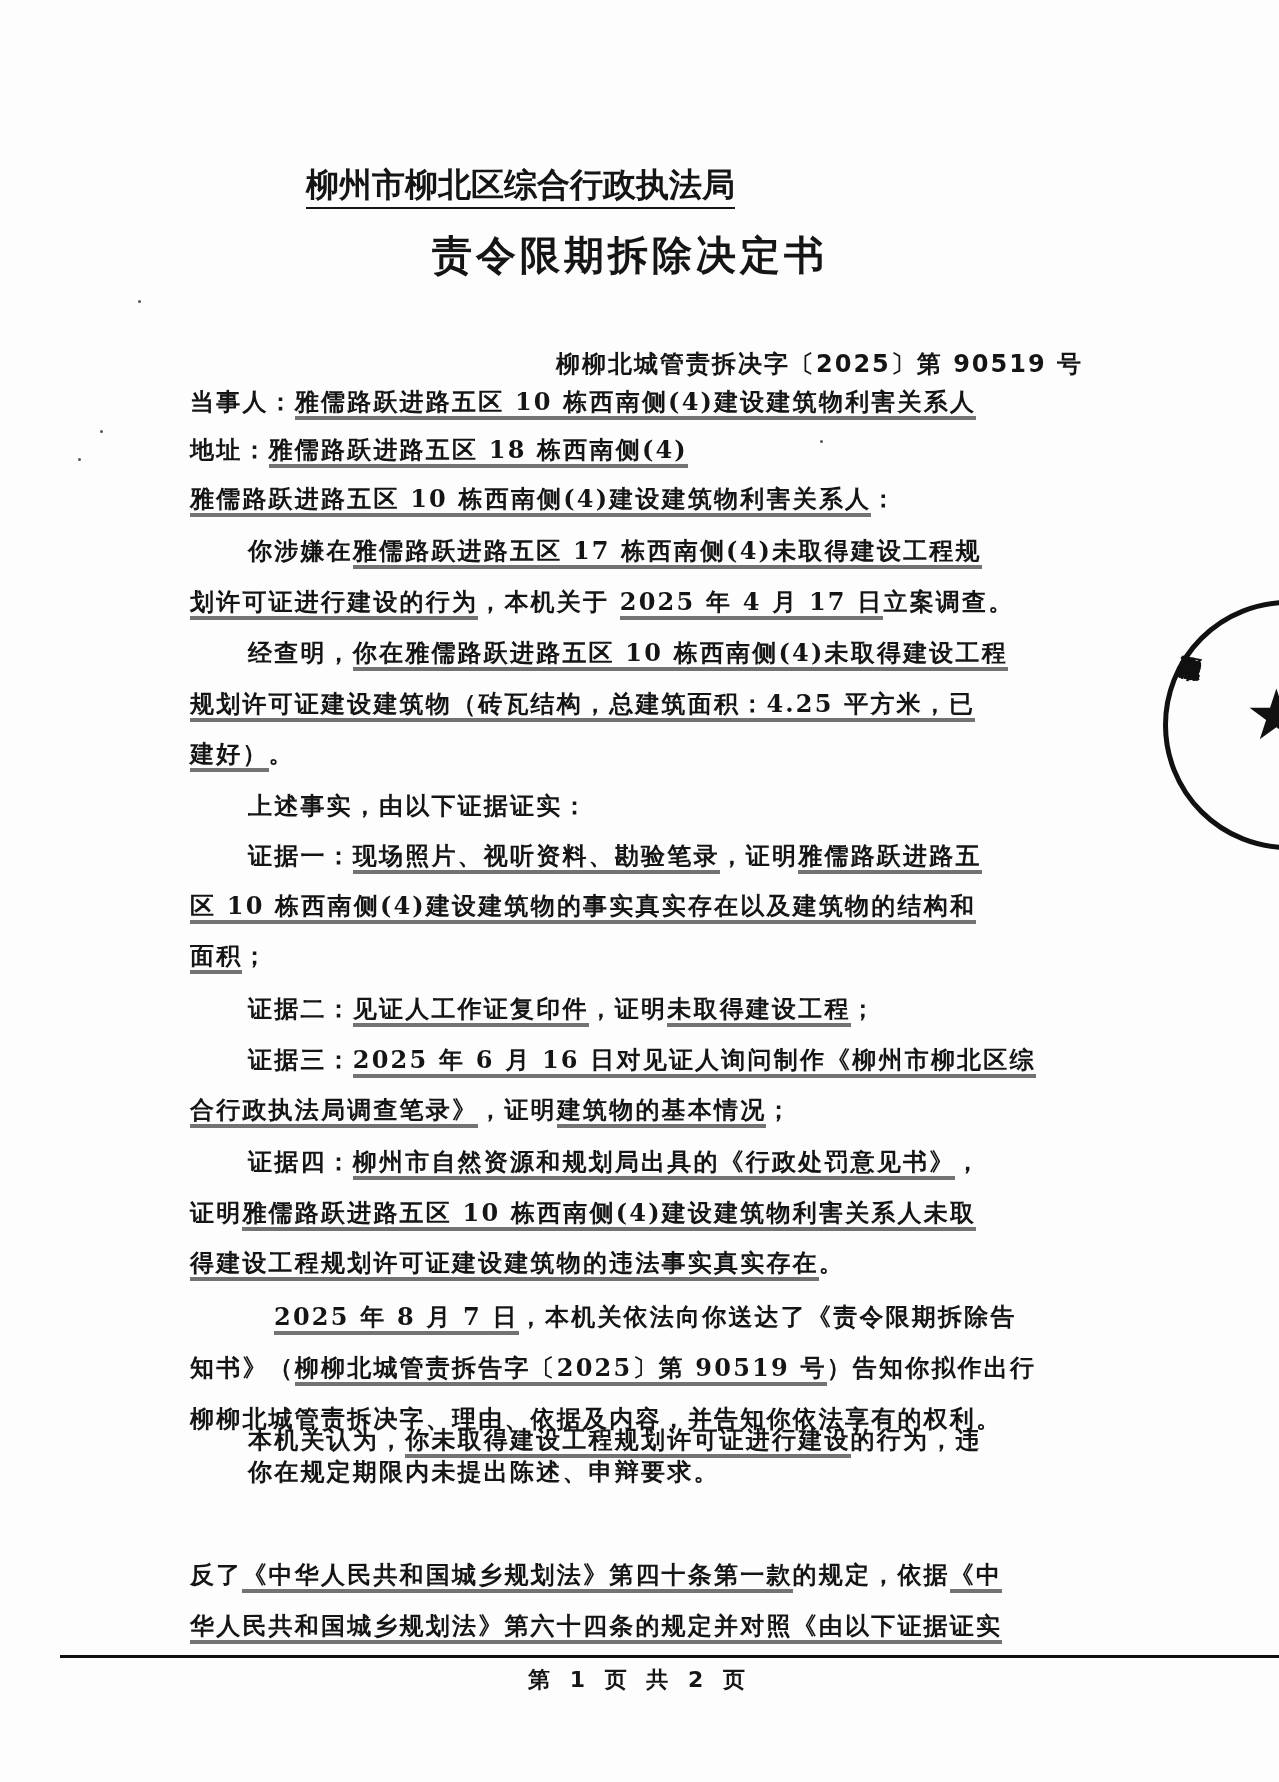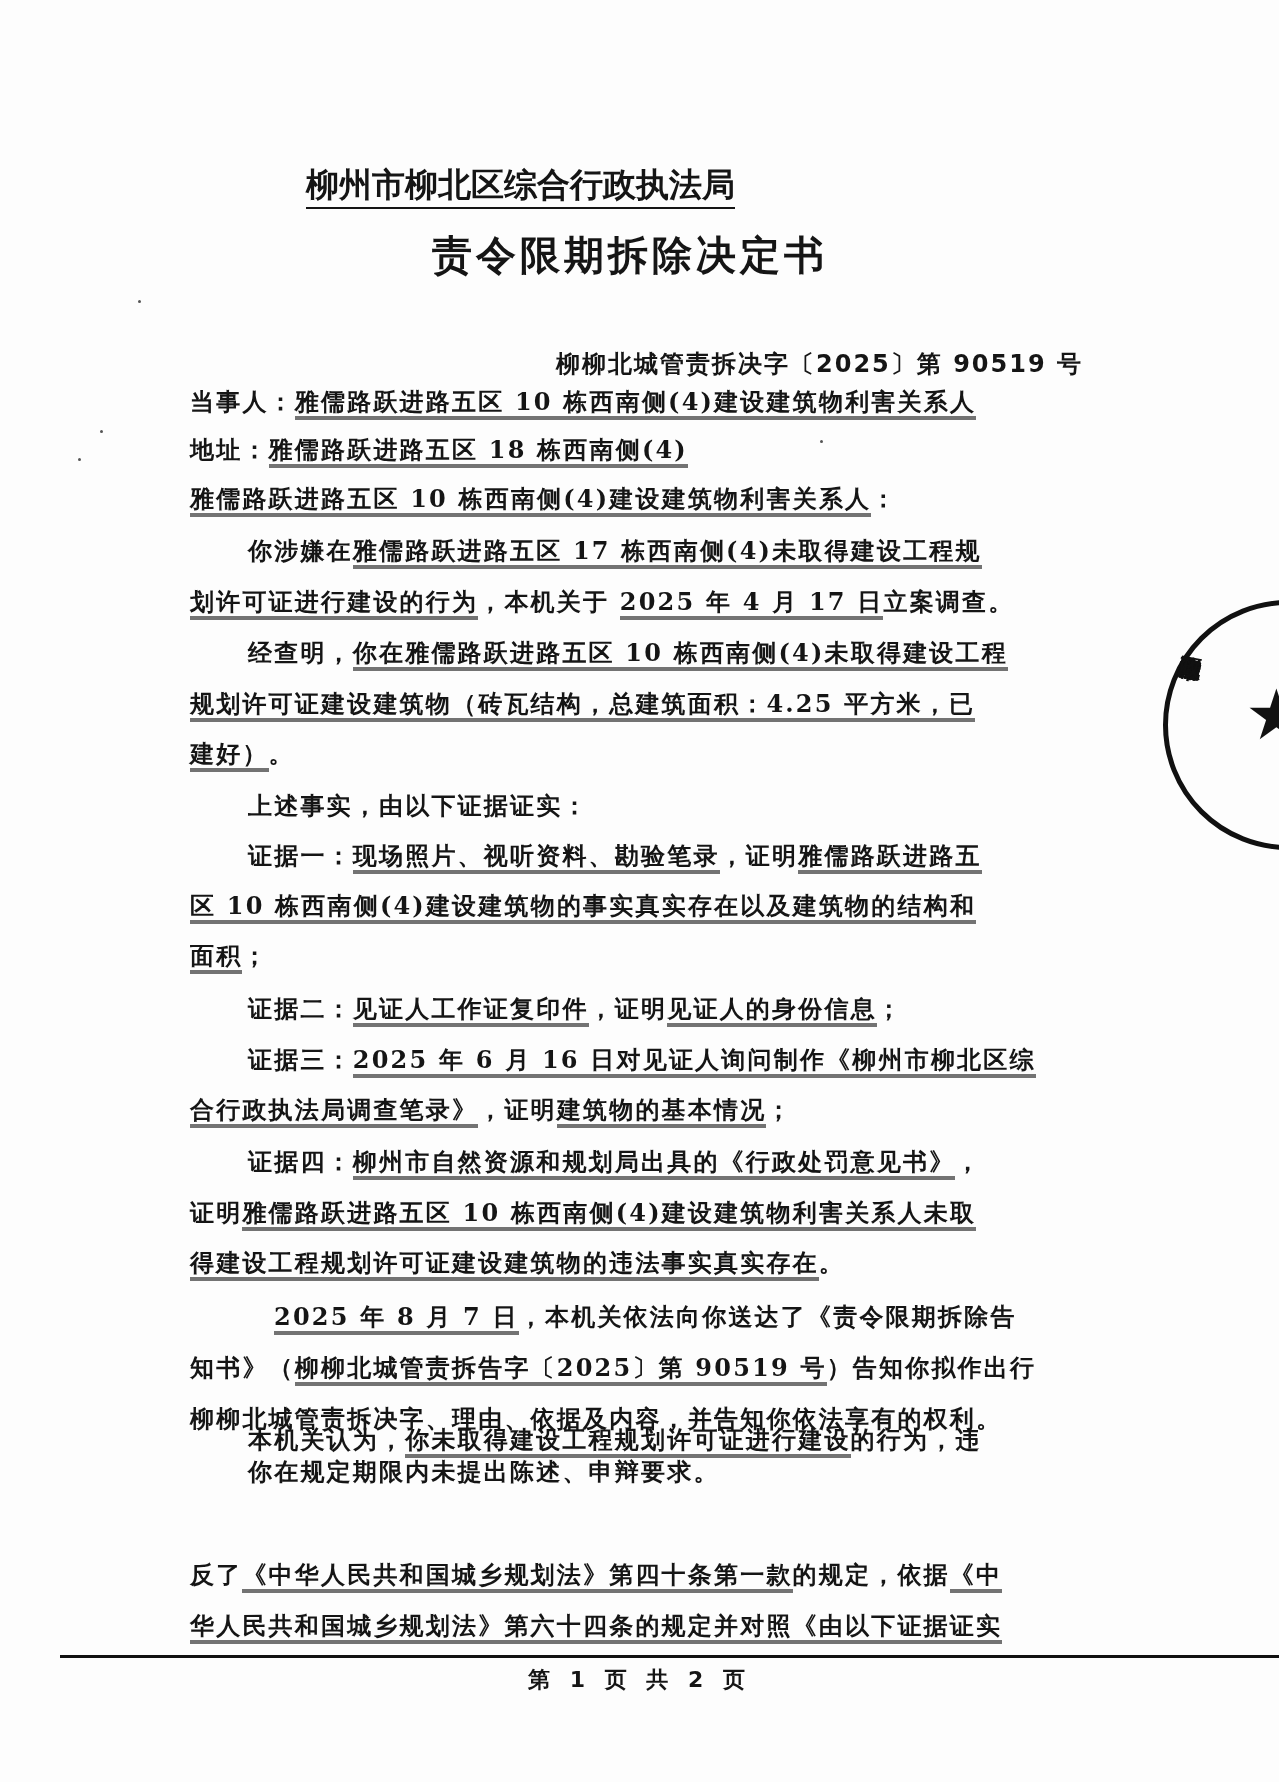--- a/index.html
+++ b/index.html
@@ -88,21 +88,21 @@
     <span>证据一：</span><span class="u">现场照片、视听资料、勘验笔录</span><span>，证明</span><span class="u">雅儒路跃进路五</span>
   </div>
   <div class="line" style="top:890px">
     <span class="u">区 10 栋西南侧(4)建设建筑物的事实真实存在以及建筑物的结构和</span>
   </div>
   <div class="line" style="top:940px">
     <span class="u">面积</span><span>；</span>
   </div>
 
   <div class="line ind" style="top:993px">
-    <span>证据二：</span><span class="u">见证人工作证复印件</span><span>，证明</span><span class="u">见证人的身份信息</span><span>；</span>
+    <span>证据二：</span><span class="u">见证人工作证复印件</span><span>，证明</span><span class="u">未取得建设工程</span><span>；</span>
   </div>
 
   <div class="line ind" style="top:1044px">
     <span>证据三：</span><span class="u">2025 年 6 月 16 日对见证人询问制作《柳州市柳北区综</span>
   </div>
   <div class="line" style="top:1094px">
     <span class="u">合行政执法局调查笔录》</span><span>，证明</span><span class="u">建筑物的基本情况</span><span>；</span>
   </div>
 
   <div class="line ind" style="top:1146px">

